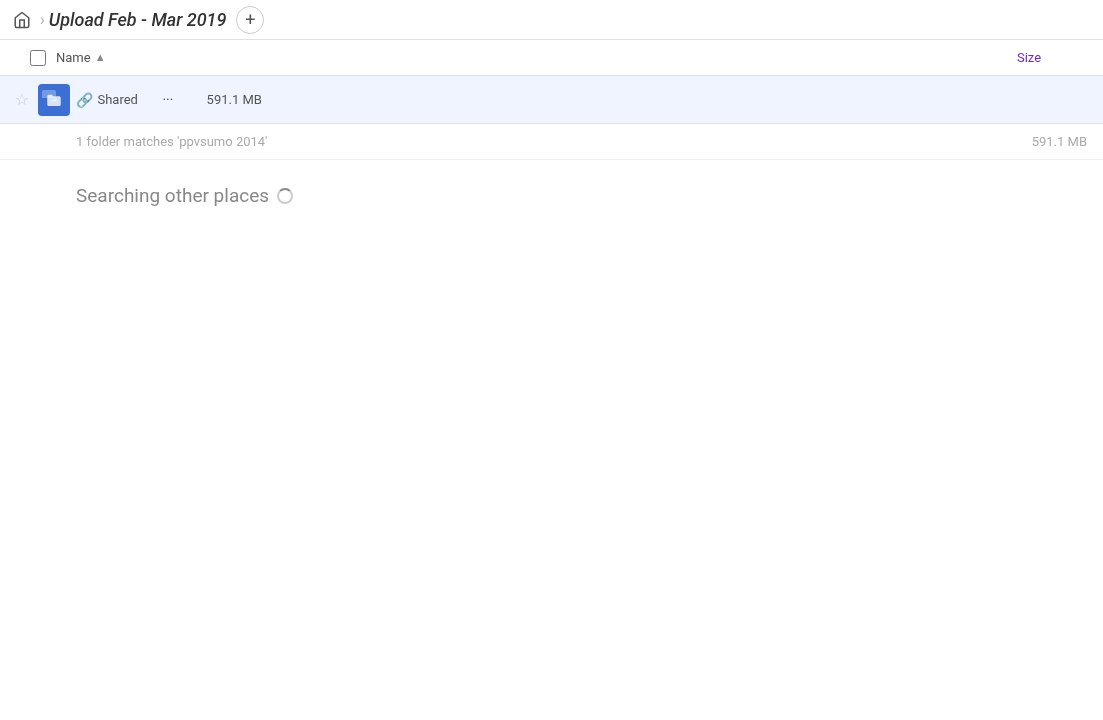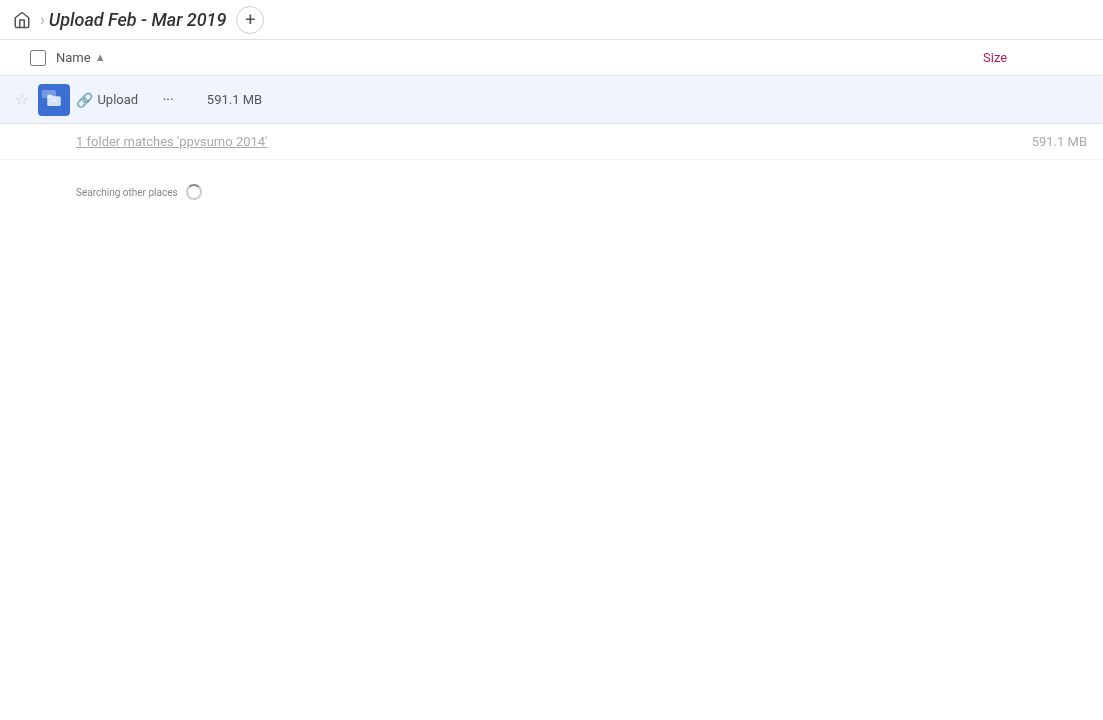--- a/index.html
+++ b/index.html
@@ -95,23 +95,23 @@
     }
 
     .col-name .sort-arrow {
       margin-left: 4px;
       font-size: 11px;
       color: #888;
     }
 
     .col-size {
       width: 100px;
-      text-align: left;
-      font-size: 13px;
-      color: #be185d;
+      text-align: center;
+      font-size: 13px;
+      color: #6d28d9;
       padding-right: 8px;
     }
 
     
     .file-row {
       display: flex;
       align-items: center;
       height: 48px;
       padding: 0 8px;
       background: #f0f4ff;
@@ -207,41 +207,40 @@
       height: 36px;
       padding: 0 8px;
       border-bottom: 1px solid #f0f0f0;
     }
 
     .summary-text {
       flex: 1;
       font-size: 13px;
       color: #aaa;
       padding-left: 68px;
-      text-decoration: underline;
     }
 
     .summary-size {
       width: 80px;
       text-align: right;
       font-size: 13px;
       color: #aaa;
       padding-right: 8px;
     }
 
     
     .searching-section {
       padding: 24px 76px;
       display: flex;
       align-items: center;
       gap: 8px;
     }
 
     .searching-text {
-      font-size: 10px;
+      font-size: 19px;
       color: #888;
     }
 
     .spinner {
       width: 16px;
       height: 16px;
       border: 2px solid #ccc;
       border-top-color: #888;
       border-radius: 50%;
       animation: spin 1s linear infinite;
@@ -288,21 +287,21 @@
   <div class="row-icon">
     <div class="folder-icon-box">
       <svg width="18" height="18" viewBox="0 0 24 24" fill="none">
         <path d="M3 7a2 2 0 0 1 2-2h4l2 2h8a2 2 0 0 1 2 2v9a2 2 0 0 1-2 2H5a2 2 0 0 1-2-2V7z" fill="rgba(255,255,255,0.8)"></path>
         <path d="M10 11l-2 3h8l-2-3" fill="rgba(255,255,255,0.5)"></path>
       </svg>
     </div>
   </div>
   <div class="row-shared">
     <span class="link-icon">🔗</span>
-    <span>Upload</span>
+    <span>Shared</span>
   </div>
   <div class="row-more">
     <span>···</span>
   </div>
   <div class="row-size">591.1 MB</div>
 </div>
 
 <div class="summary-row">
   <div class="summary-text">1 folder matches 'ppvsumo 2014'</div>
   <div class="summary-size">591.1 MB</div>

